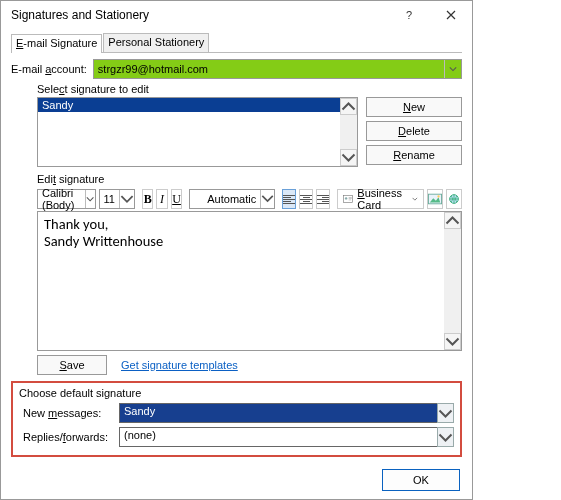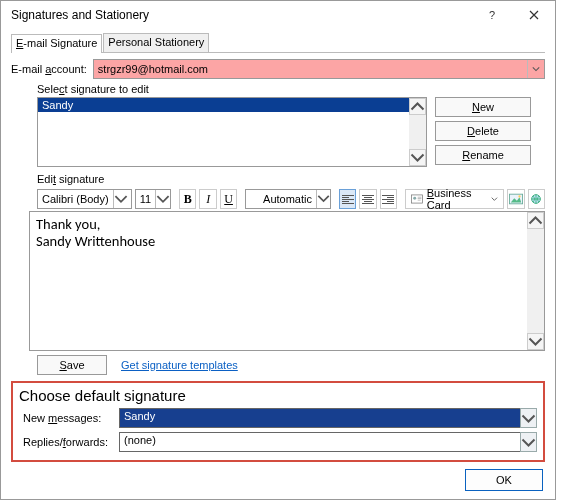--- a/index.html
+++ b/index.html
@@ -1,31 +1,31 @@
 <!DOCTYPE html>
 <html><head>
 <meta charset="utf-8">
 <style>
   * { box-sizing: border-box; font-family: "Segoe UI", Tahoma, sans-serif; }
   body { margin: 0; background: #fff; font-size: 11px; color: #000; }
-  .window { width: 556px; height: 500px; background: #fff; border: 1px solid #999; position: relative; }
+  .window { width: 473px; height: 500px; background: #fff; border: 1px solid #999; position: relative; }
   .titlebar { height: 28px; display: flex; align-items: center; padding-left: 10px; background: #fff; }
   .title { flex: 1; font-size: 12px; color: #000; }
   .winbtns { display: flex; }
   .winbtn { width: 42px; height: 28px; display: flex; align-items: center; justify-content: center; font-size: 11px; color: #333; }
   .winbtn svg { width: 10px; height: 10px; }
   .content { padding: 4px 10px 8px 10px; }
   .tabs { display: flex; border-bottom: 1px solid #bbb; margin-bottom: 6px; height: 20px; }
   .tab { border: 1px solid #bbb; border-bottom: none; padding: 2px 4px; margin-right: 1px; font-size: 11px; position: relative; background:#fff;}
   .tab.active { background: #fff; top: 1px; }
   .tab.inactive { background: #f0f0f0; }
   .row { display: flex; align-items: center; margin-bottom: 4px; }
   .lbl { font-size: 11px; margin-right: 6px; text-align: center; }
   .uline { text-decoration: underline; text-underline-offset: 1px; }
-  .combo { display: flex; align-items: center; border: 1px solid #999; height: 20px; background: #fca5a5; flex:1; }
+  .combo { display: flex; align-items: center; border: 1px solid #999; height: 20px; background: #84cc16; flex:1; }
   .combo .val { flex: 1; padding: 0 4px; font-size: 11px; }
   .combo .arrow, .ddbtn { width: 17px; height: 100%; border-left: 1px solid #bbb; display: flex; align-items: center; justify-content: center; }
   .ddbtn svg, .arrow svg { width:8px; height:8px;}
   .section-lbl { font-size: 11px; margin: 2px 0 2px 26px; }
   .siglist-wrap { display: flex; gap: 8px; margin-left: 26px;}
   .siglist { border: 1px solid #999; width: 390px; height: 70px; position: relative; background: #fff; display:flex;}
   .siglist .listbody{flex:1; overflow:hidden;}
   .siglist .item { background: #0a3e93; color: #fff; padding: 1px 4px; font-size: 11px; }
   .scroll { width: 17px; background: #f0f0f0; display: flex; flex-direction: column; }
   .scroll .sb { height: 17px; border: 1px solid #ccc; background: #f5f5f5; display:flex; align-items:center; justify-content:center;}
@@ -38,21 +38,21 @@
   .tb-combo { display: flex; align-items: center; border: 1px solid #999; height: 20px; background:#fff;}
   .tb-combo .v{ padding:0 4px; font-size:11px;}
   .tb-combo .a{ width:15px; border-left:1px solid #bbb; height:100%; display:flex; align-items:center; justify-content:center;}
   .tbtn { width: 20px; height: 20px; border: 1px solid #ccc; display: flex; align-items: center; justify-content: center; font-size: 12px; font-family: "Times New Roman", serif; }
   .tbtn.b { font-weight: bold; }
   .tbtn.i { font-style: italic; }
   .tbtn.u { text-decoration: underline; }
   .tbtn.active { border:1px solid #6aa0d8; background:#dbe8f7;}
   .sep { width:2px;}
   .bizcard { height: 20px; border: 1px solid #ccc; display: flex; align-items: center; padding:0 5px; gap:4px; font-size:11px;}
-  .editarea { border: 1px solid #999; margin-left: 18px; margin-top: 2px; height: 140px; display:flex; background:#fff;}
+  .editarea { border: 1px solid #999; margin-left: 26px; margin-top: 2px; height: 140px; display:flex; background:#fff;}
   .editbody { flex:1; padding: 4px 6px; font-family: Calibri, sans-serif; font-size: 14.5px; line-height:1.2;}
   .savebar { display:flex; align-items:center; gap:14px; margin-left:26px; margin-top:4px;}
   .link { color:#0b60c4; text-decoration:underline; font-size:11px; cursor:pointer;}
   .highlight-box { border: 2px solid #d34c3f; margin-top: 6px; padding: 4px 6px 8px 6px; }
   .choose-row{ display:flex; align-items:center; margin-top:4px;}
   .choose-lbl{ width:100px; font-size:11px; text-align:left; padding-left:4px;}
   .choose-combo{ flex:1; border:1px solid #666; height:20px; display:flex;}
   .choose-combo .cv{ flex:1; padding:1px 4px; font-size:11px; }
   .choose-combo.blue .cv{ background:#173f8f; color:#fff;}
   .choose-combo .ca{ width:17px; border:1px solid #9aa; background:#eef1f4; display:flex; align-items:center; justify-content:center; margin:-1px;}
@@ -241,21 +241,21 @@
     </div>
 
     <div class="savebar">
       <div class="btn" style="width:70px;">
           <span><span class="uline">S</span>ave</span>
         </div>
       <span class="link">Get signature templates</span>
     </div>
 
     <div class="highlight-box">
-      <div style="font-size:15px;">Choose default signature</div>
+      <div style="font-size:11px;">Choose default signature</div>
       <div class="choose-row">
         <div class="choose-lbl">New <span class="uline">m</span>essages:</div>
         <div class="choose-combo blue">
           <div class="cv">Sandy</div>
           <div class="ca">
               <svg class="caret" viewBox="0 0 10 10">
                 <path d="M1 3 L5 7 L9 3"></path>
               </svg>
             </div>
         </div>

